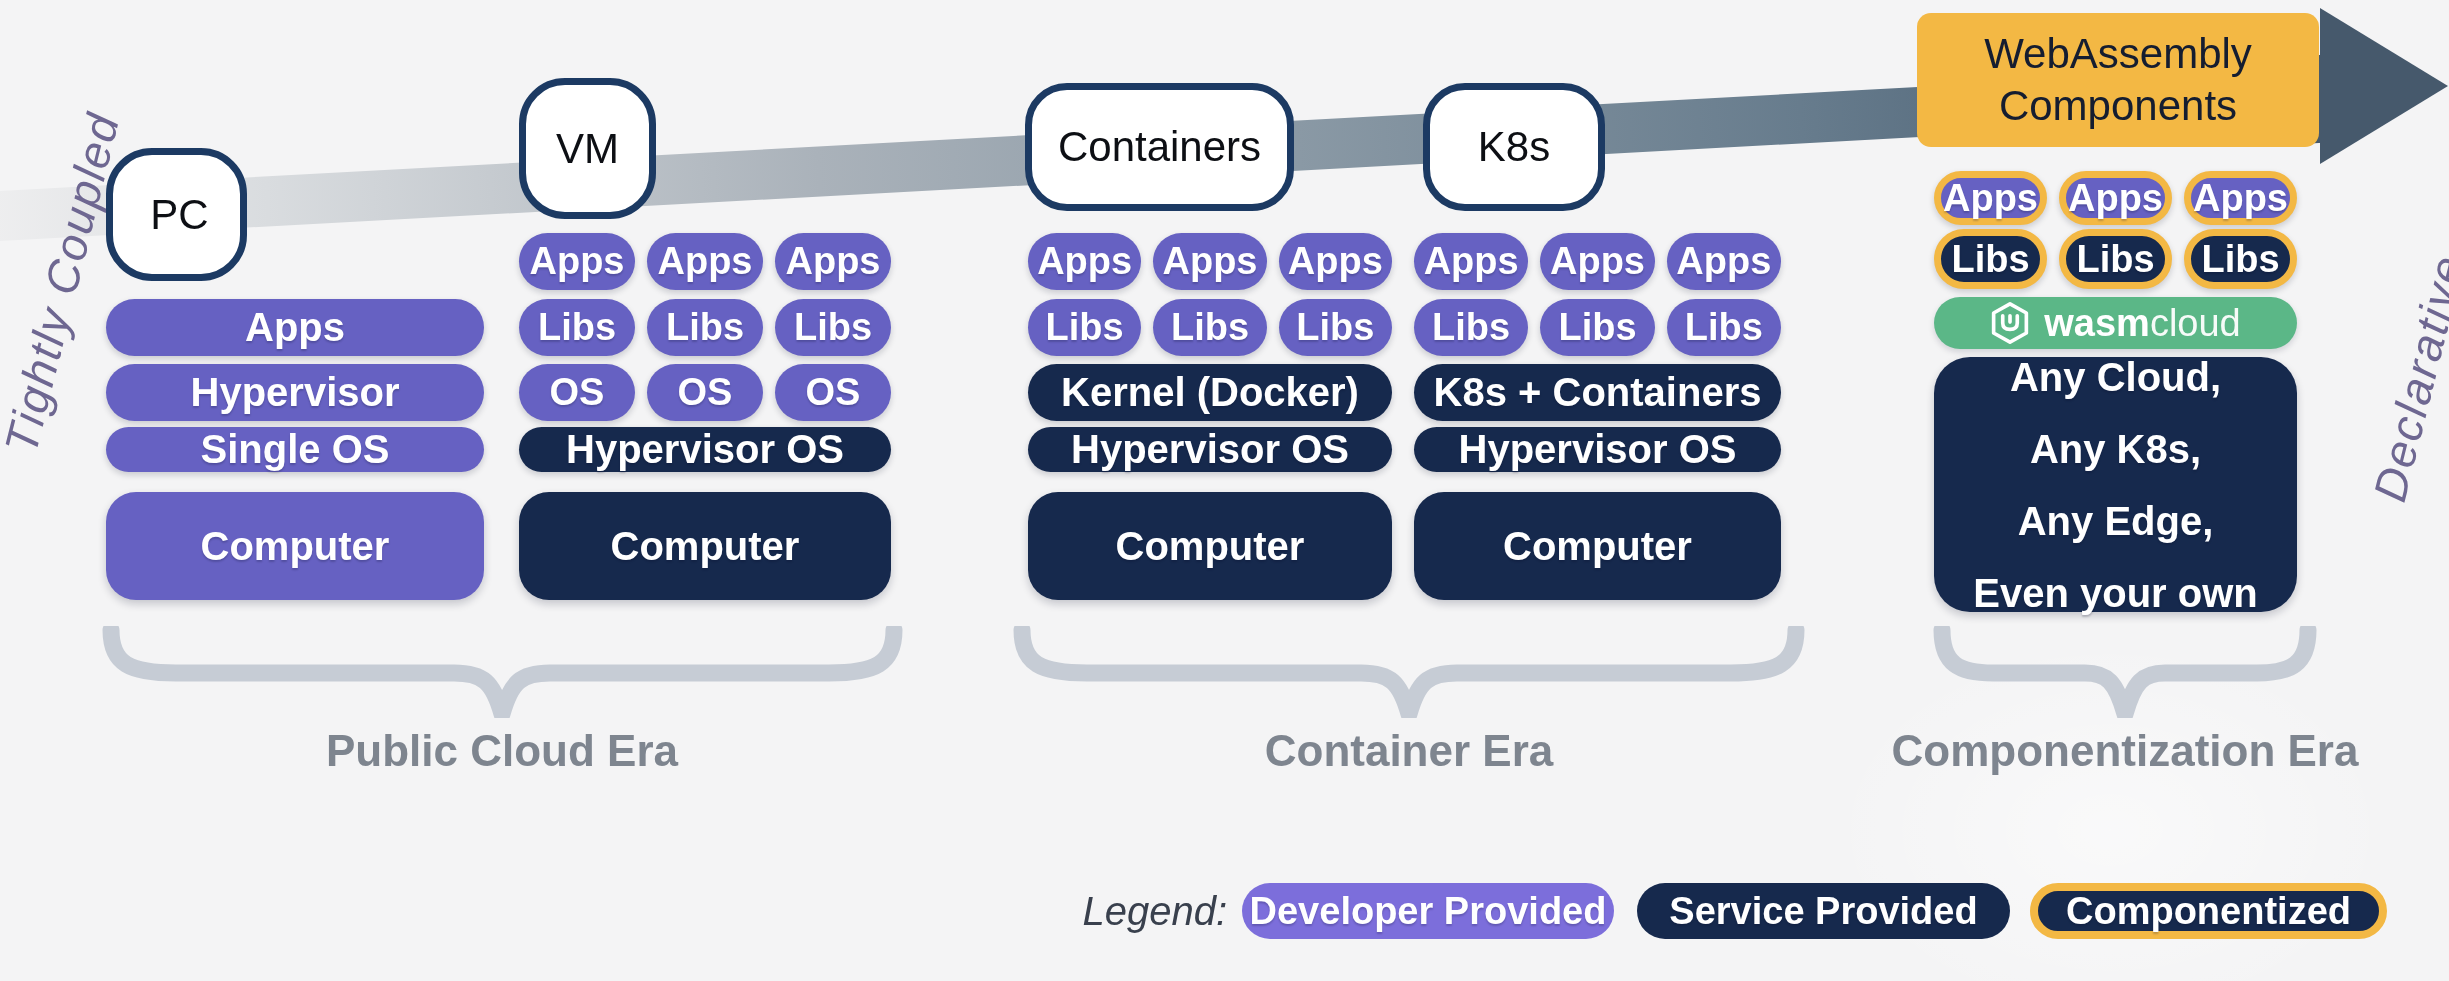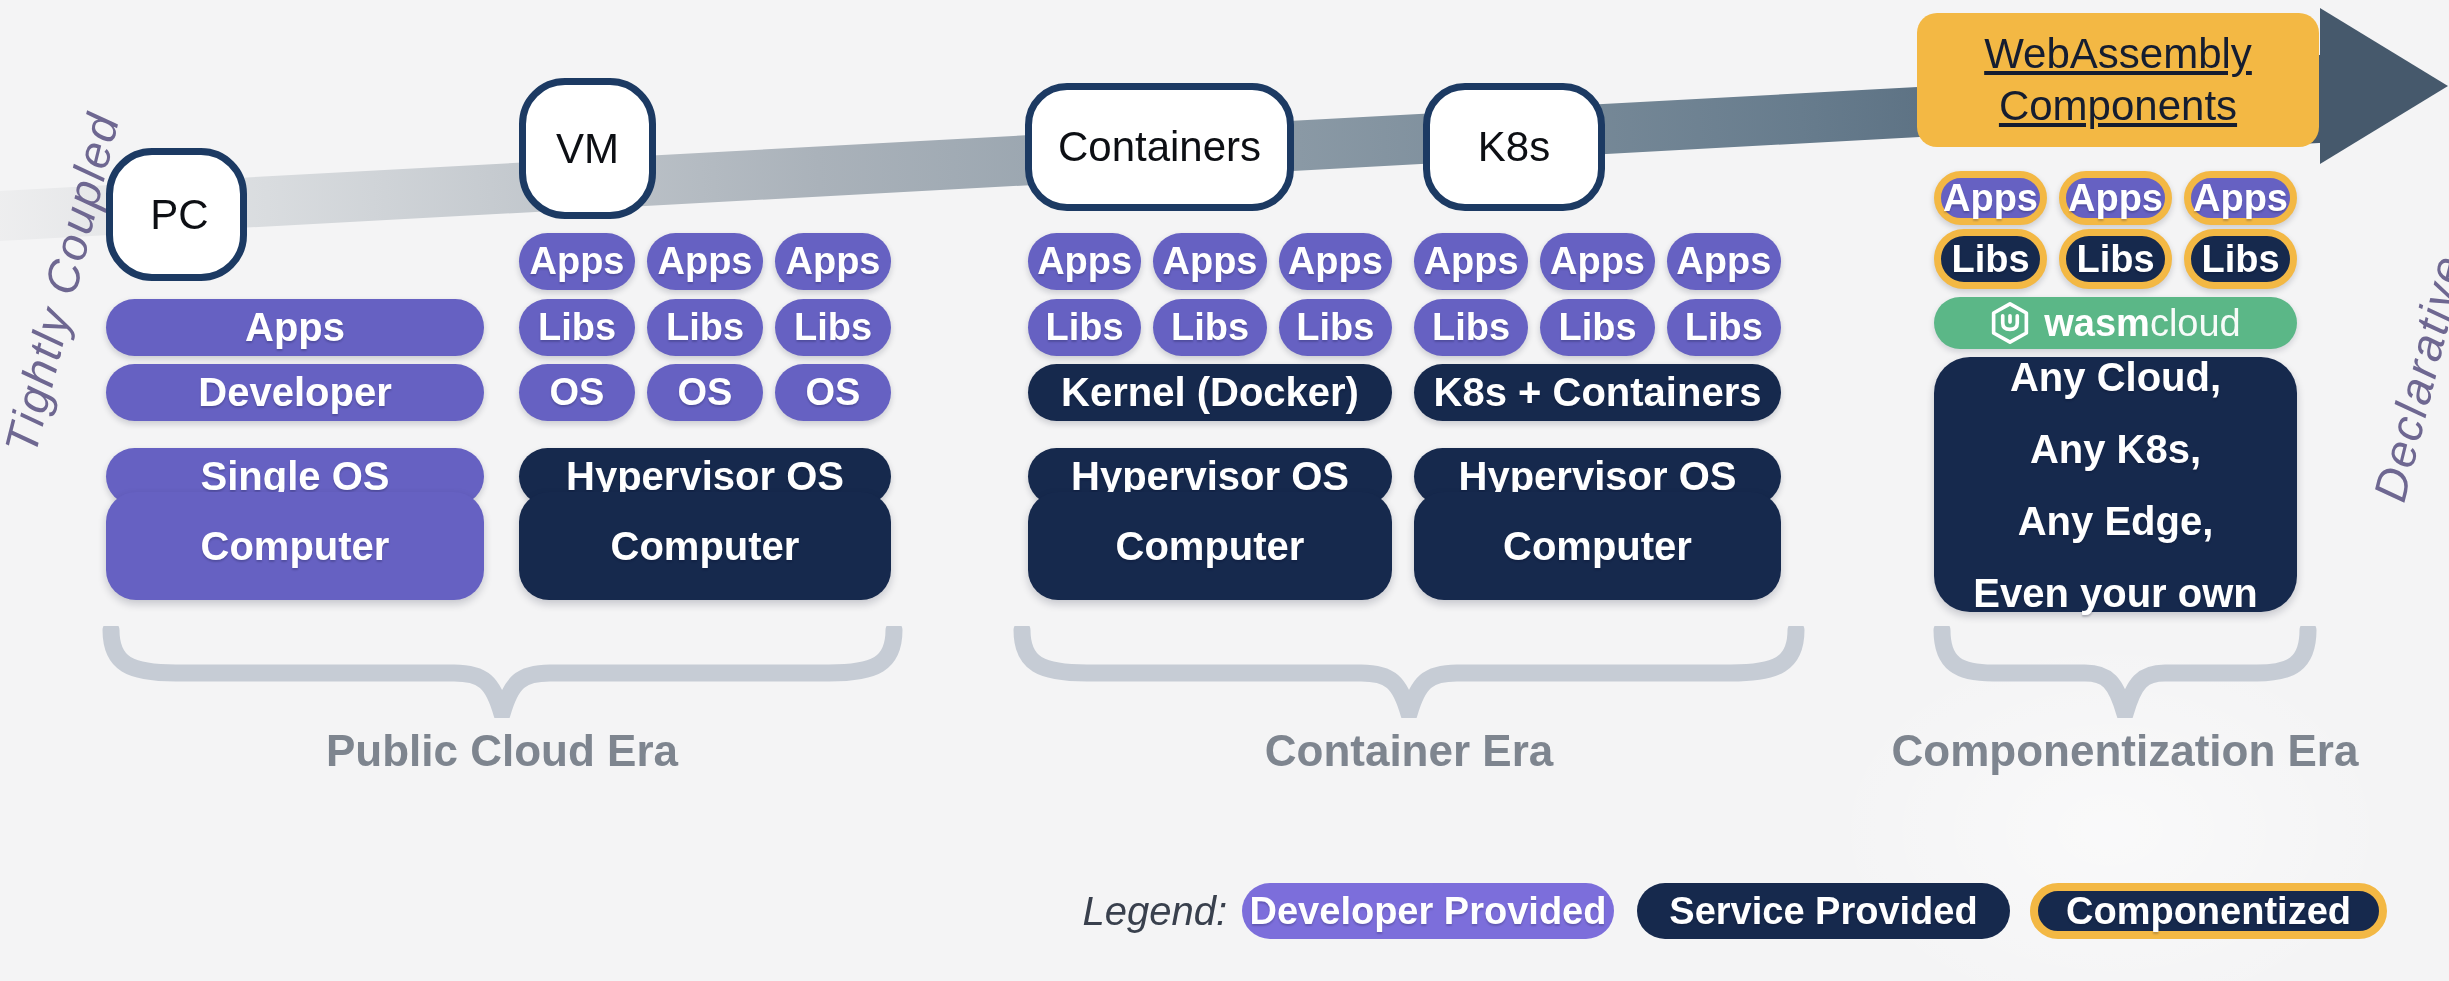--- a/index.html
+++ b/index.html
@@ -49,37 +49,37 @@
     font-size:42px;color:#0d0f14;z-index:4;box-sizing:border-box;
   }
   .badge-pc{left:106px;top:148px;width:141px;height:133px;padding-left:6px;}
   .badge-vm{left:519px;top:78px;width:137px;height:141px;}
   .badge-containers{left:1025px;top:83px;width:269px;height:128px;border-radius:42px;}
   .badge-k8s{left:1423px;top:83px;width:182px;height:128px;border-radius:42px;}
 
   
   .wasm-title{
     position:absolute;left:1917px;top:13px;width:402px;height:134px;
-    background:var(--orange);border-radius:20px;display:flex;align-items:center;justify-content:center;
+    background:var(--orange);border-radius:14px;display:flex;align-items:center;justify-content:center;
     text-align:center;font-size:42px;font-weight:500;color:#151d30;line-height:1.25;
-    padding:0 30px;box-sizing:border-box;z-index:4;text-decoration:underline;
+    padding:0 30px;box-sizing:border-box;z-index:4;
   }
 
   
   .col{position:absolute;top:0;height:981px;z-index:3;}
   .col-pc{left:106px;width:378px;}
   .col-vm{left:519px;width:372px;}
   .col-containers{left:1028px;width:364px;}
   .col-k8s{left:1414px;width:367px;}
   .col-wasm{left:1934px;width:363px;}
   .row{position:absolute;left:0;right:0;display:flex;gap:12px;}
   .rA{top:233px;height:57px;}
   .rB{top:299px;height:57px;}
   .rC{top:364px;height:57px;}
-  .rD{top:448px;height:57px;}
+  .rD{top:421px;height:57px;align-items:center;}
   .rComp{top:492px;height:108px;}
   .rwA{top:171px;height:54px;}
   .rwB{top:229px;height:60px;}
   .rwC{top:297px;height:52px;}
   .rwD{top:357px;height:255px;}
 
   .pill,.bar{
     flex:1;display:flex;align-items:center;justify-content:center;
     border-radius:999px;color:#ffffff;font-weight:700;font-size:38px;
     box-shadow:0 3px 6px rgba(10,15,40,.18);
@@ -163,21 +163,21 @@
   <div class="badge badge-containers">Containers</div>
   <div class="badge badge-k8s">K8s</div>
 
   <div class="wasm-title">WebAssembly Components</div>
 
   <div class="col col-pc">
     <div class="row rB">
         <div class="bar purple">Apps</div>
       </div>
     <div class="row rC">
-        <div class="bar purple">Developer</div>
+        <div class="bar purple">Hypervisor</div>
       </div>
     <div class="row rD">
         <div class="bar purple">Single OS</div>
       </div>
     <div class="row rComp">
         <div class="computer purple">Computer</div>
       </div>
   </div>
 
   <div class="col col-vm">

